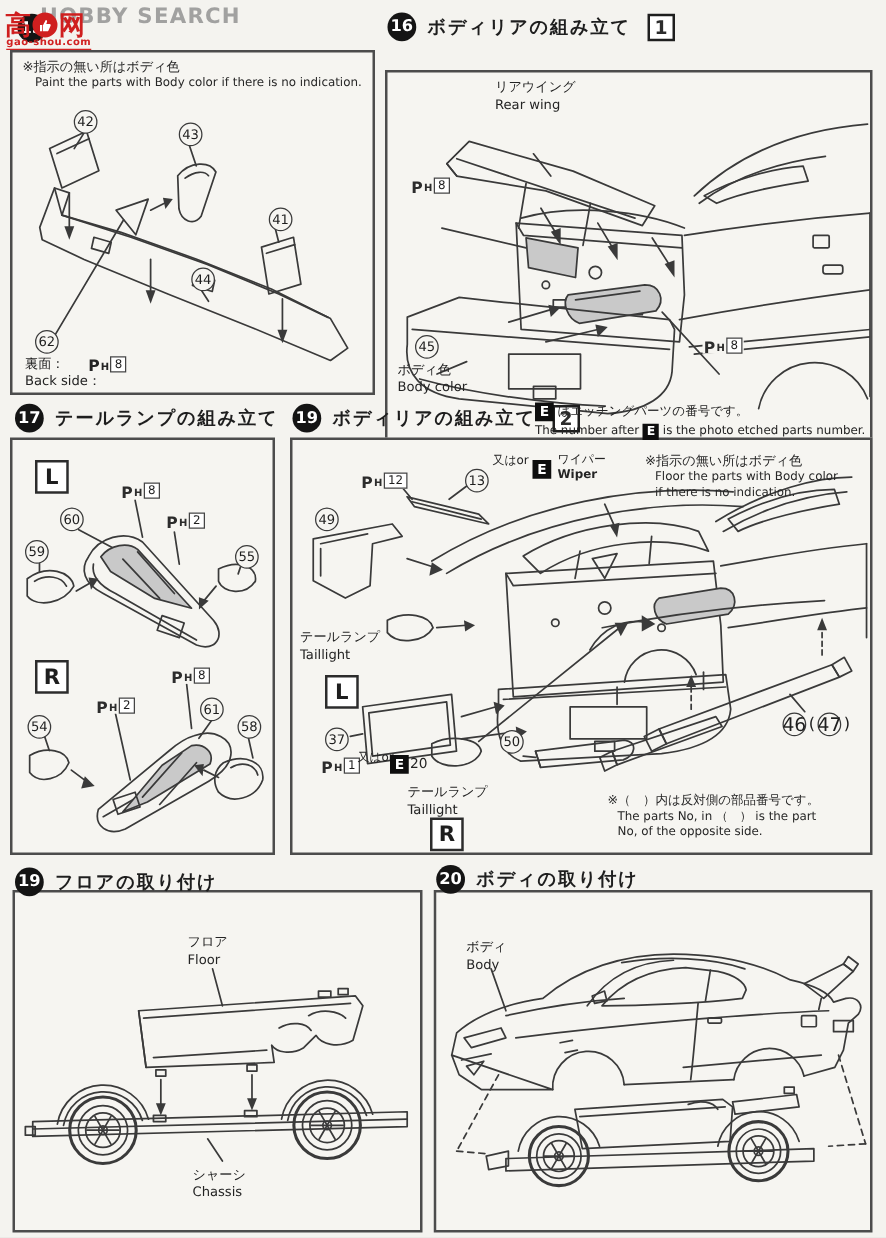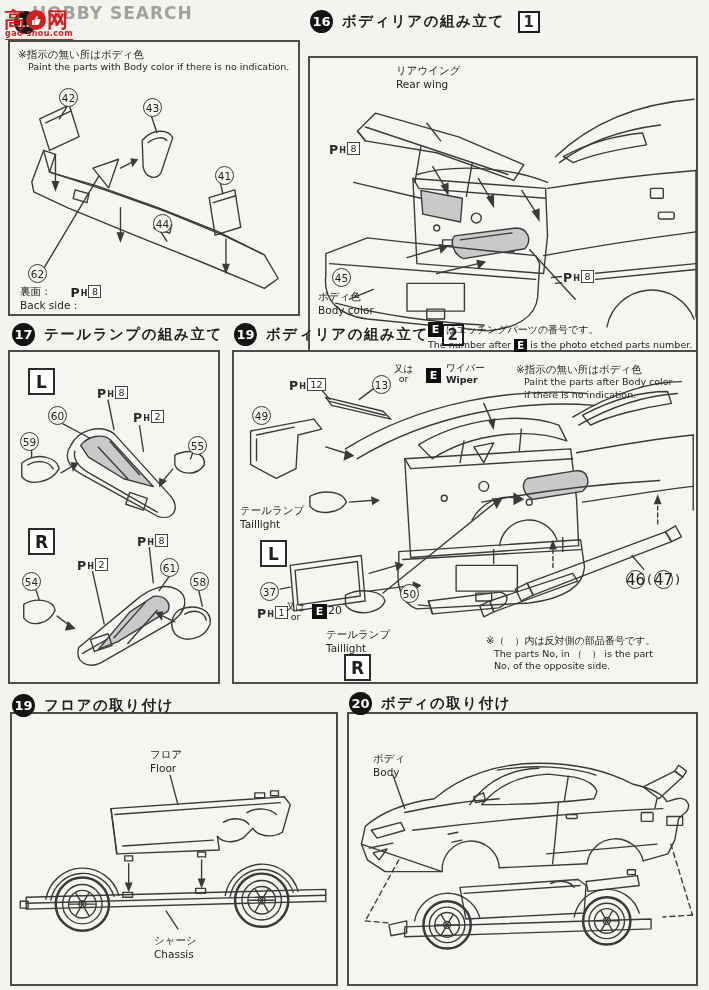--- a/index.html
+++ b/index.html
@@ -18,21 +18,21 @@
   .paren{font-size:13px;color:#1e1e1e}
   .lr{position:absolute;z-index:3;width:27px;height:27px;border:2px solid #2c2c2c;background:#fff;font-weight:bold;font-size:17px;display:flex;align-items:center;justify-content:center;color:#1e1e1e}
   .phl{position:absolute;z-index:3;display:flex;align-items:flex-end;background:#f6f5f1;padding:0 1px}
   .pp{font-weight:bold;font-size:12.5px;line-height:11px}
   .hh{font-size:8px;font-weight:bold;line-height:8px;margin:0 1px 0 1px}
   .pbox{border:1.2px solid #444;background:#fff;font-size:9.5px;line-height:11px;padding:0 2.5px;color:#1e1e1e}
   .ebox{display:inline-flex;width:15px;height:15px;background:#0e0e0e;color:#fff;font-weight:bold;font-size:11px;align-items:center;justify-content:center;flex:none}
   .note{font-size:10.5px;line-height:1.35;color:#272727;white-space:nowrap}
   .note .en{font-size:9.5px}
   .lbl{font-size:10.5px;line-height:1.3;color:#242424;white-space:nowrap}
-  .orwrap{display:flex;flex-direction:column;align-items:center;font-size:9.5px;line-height:1.05;color:#242424}
+  .orwrap{display:flex;flex-direction:row;align-items:center;font-size:9.5px;line-height:1.05;color:#242424}
   .row{display:flex;align-items:center;gap:4px}
   .watermark{position:absolute;left:2px;top:1px;z-index:40;width:180px;height:40px;pointer-events:none}
   .wm-brand{position:absolute;left:30px;top:2px;font-size:17px;font-weight:bold;color:#939393;letter-spacing:1px;opacity:.85;white-space:nowrap}
   .wm-row{position:absolute;left:2px;top:5px;display:flex;align-items:center;gap:1px}
   .wm-char{font-size:21px;font-weight:bold;color:#cf1f1f}
   .wm-thumb{width:20px;height:20px;border-radius:50%;background:#cf1f1f;display:flex;align-items:center;justify-content:center}
   .wm-url{position:absolute;left:3px;top:28px;font-size:8px;font-weight:bold;color:#d12222;border-bottom:1.5px solid #d12222;padding-bottom:1px;letter-spacing:.4px}
 </style>
 </head>
 <body>
@@ -356,21 +356,21 @@
       <span>又は</span>
       <span>or</span>
     </div>
     <span class="ebox" style="position:absolute;left:192px;top:16px;z-index:3">E</span>
     <div class="ov lbl" style="left:212px;top:10px;font-size:9.5px">
       <div>ワイパー</div>
       <div style="font-weight:bold">Wiper</div>
     </div>
     <div class="ov note" style="left:282px;top:10px">
       <div>※指示の無い所はボディ色</div>
-      <div class="en" style="padding-left:8px">Paint the parts after Body color</div>
+      <div class="en" style="padding-left:8px">Floor the parts with Body color</div>
       <div class="en" style="padding-left:8px">if there is no indication.</div>
     </div>
     <div class="pn" style="left:18px;top:54px">49</div>
     <div class="ov lbl" style="left:6px;top:152px">
       <div>テールランプ</div>
       <div>Taillight</div>
     </div>
     <div class="lr" style="left:26px;top:188px">L</div>
     <div class="pn" style="left:26px;top:230px">37</div>
     <span class="phl" style="left:22px;top:254px">

